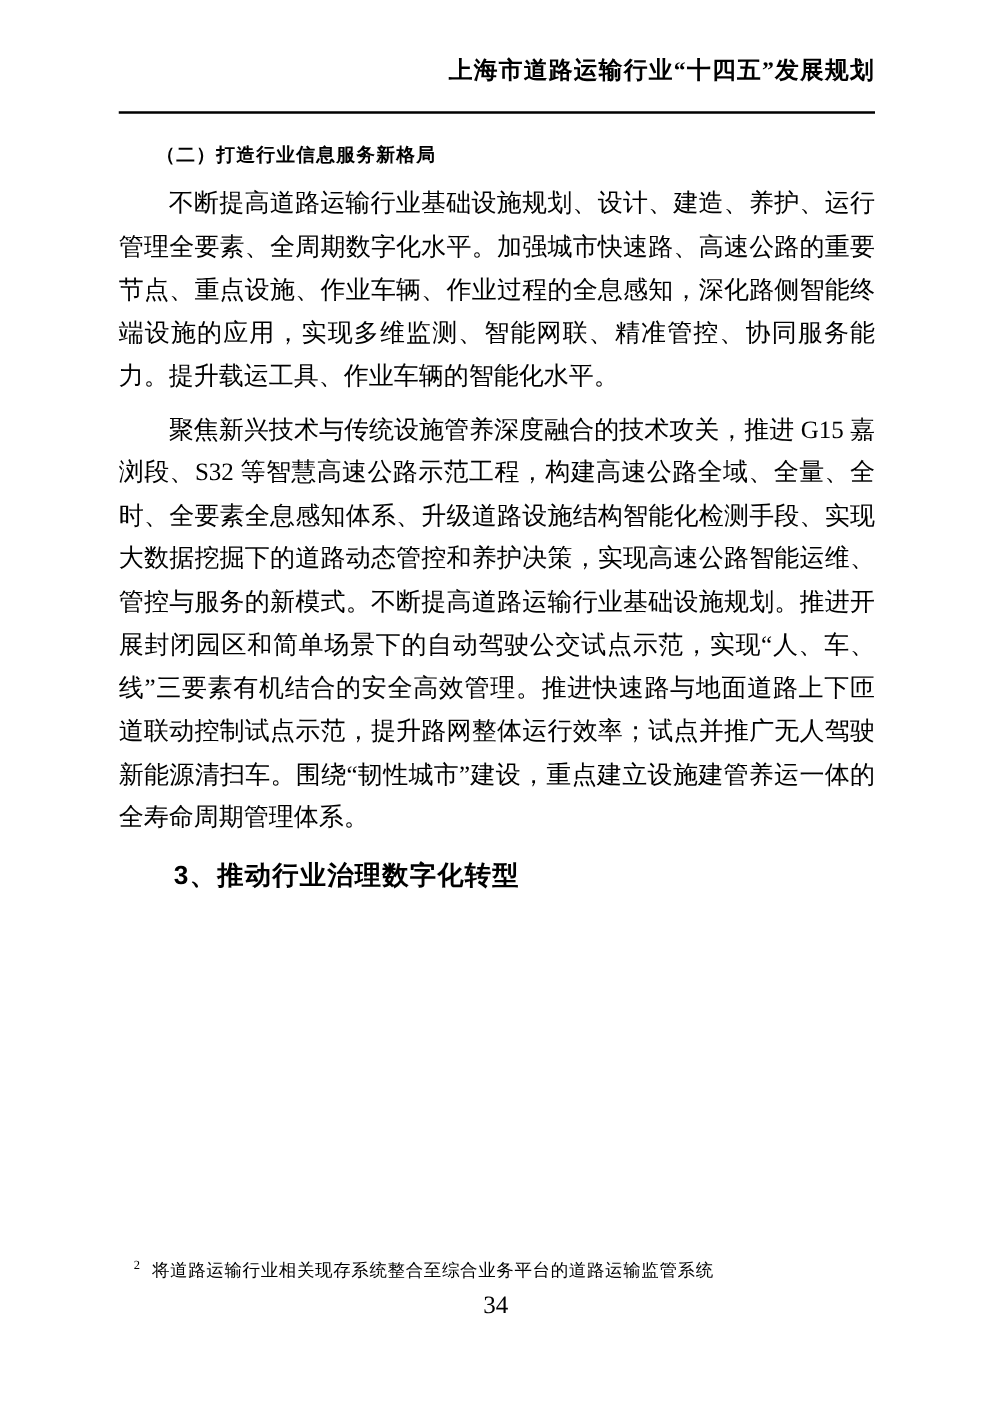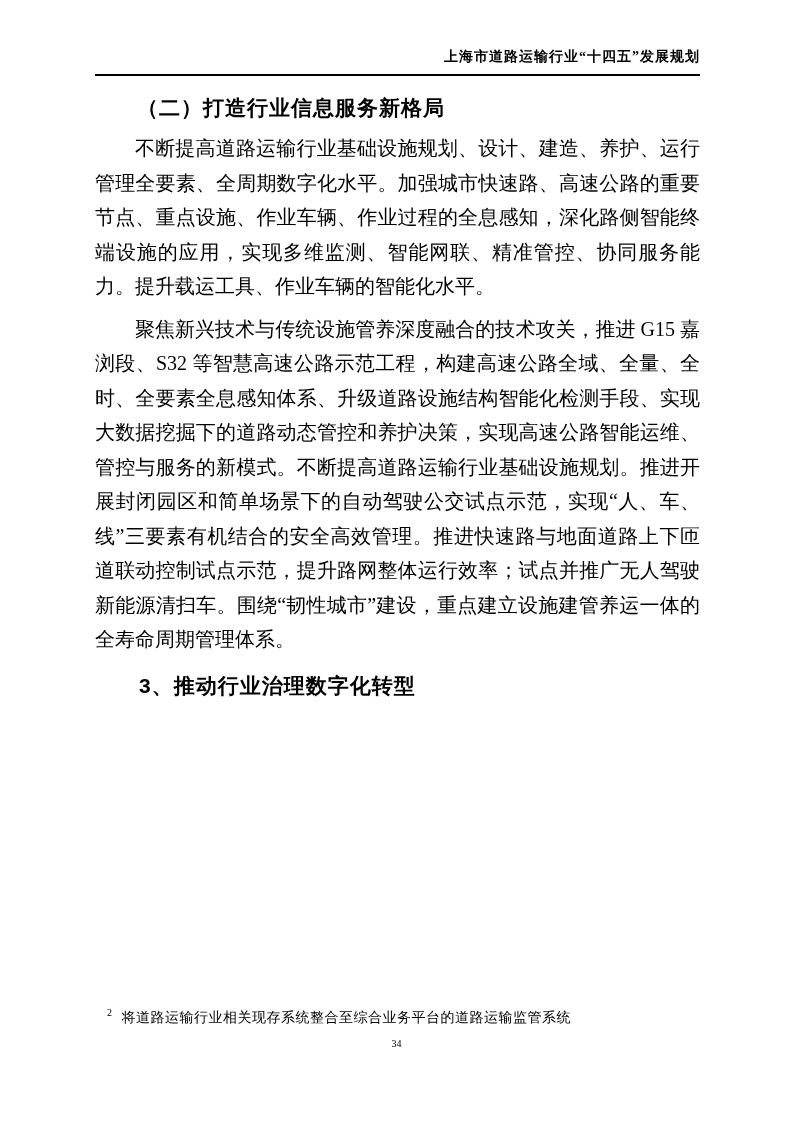--- a/index.html
+++ b/index.html
@@ -9,32 +9,32 @@
     font-family: "Liberation Serif", "DejaVu Serif", serif;
     overflow: hidden;
   }
   .page {
     position: relative;
     box-sizing: border-box;
     width: 793px; height: 1123px;
     padding: 46px 93px 0 95px;
   }
   .doc-header {
-    font-size: 14px;
+    font-size: 19px;
     font-weight: bold;
     text-align: right;
     line-height: 22px;
-    padding-bottom: 6px;
+    padding-bottom: 21px;
     border-bottom: 2px solid #000000;
     letter-spacing: 1px;
   }
   .h-section {
-    font-family: Liberation Mono, monospace;
+    font-family: Liberation Sans, sans-serif;
     font-weight: bold;
-    font-size: 21px;
+    font-size: 15px;
     line-height: 27px;
     text-indent: 2em;
     margin: 20px 0 0 0;
     letter-spacing: 1px;
   }
   .h-sub {
     font-family: "Liberation Sans", "DejaVu Sans", sans-serif;
     font-weight: bold;
     font-size: 21px;
     line-height: 27px;
@@ -69,21 +69,21 @@
     font-size: 10px;
     margin-right: 9px;
     line-height: 0;
   }
   .page-number {
     position: absolute;
     top: 1034px;
     left: 0;
     width: 793px;
     text-align: center;
-    font-size: 10px;
+    font-size: 20px;
     line-height: 20px;
   }
 </style>
 </head>
 <body>
 
 <div class="page">
 
   <div class="doc-header">
     <span>上海市道路运输行业“十四五”发展规划</span>

